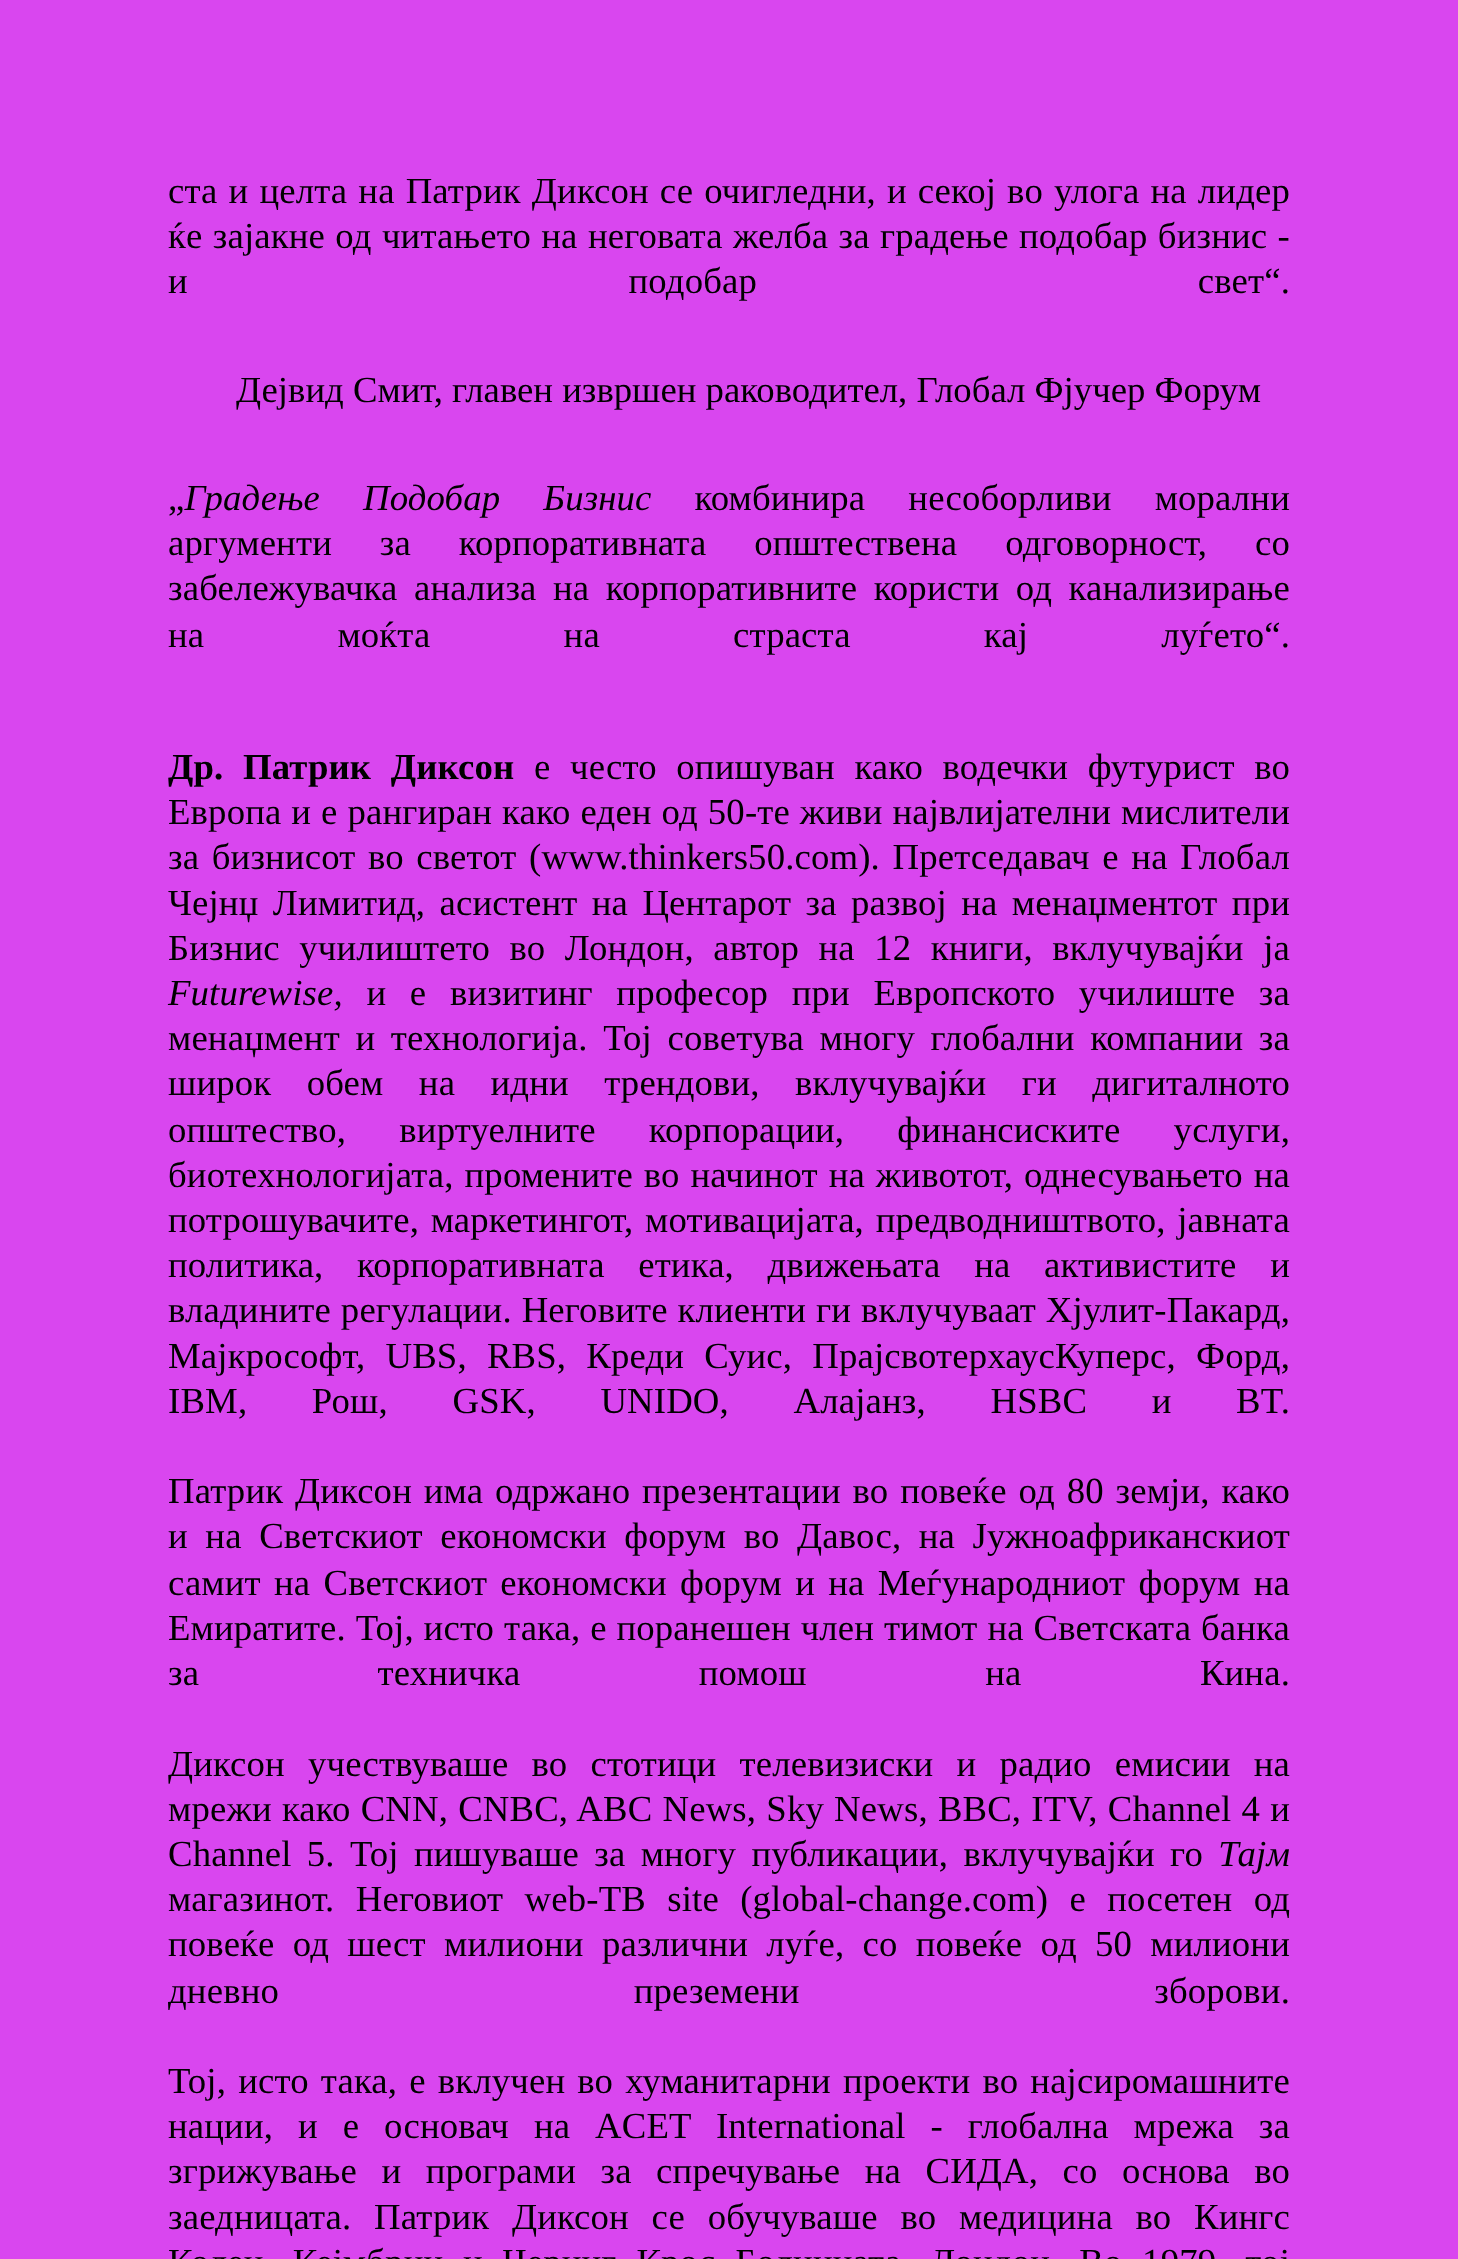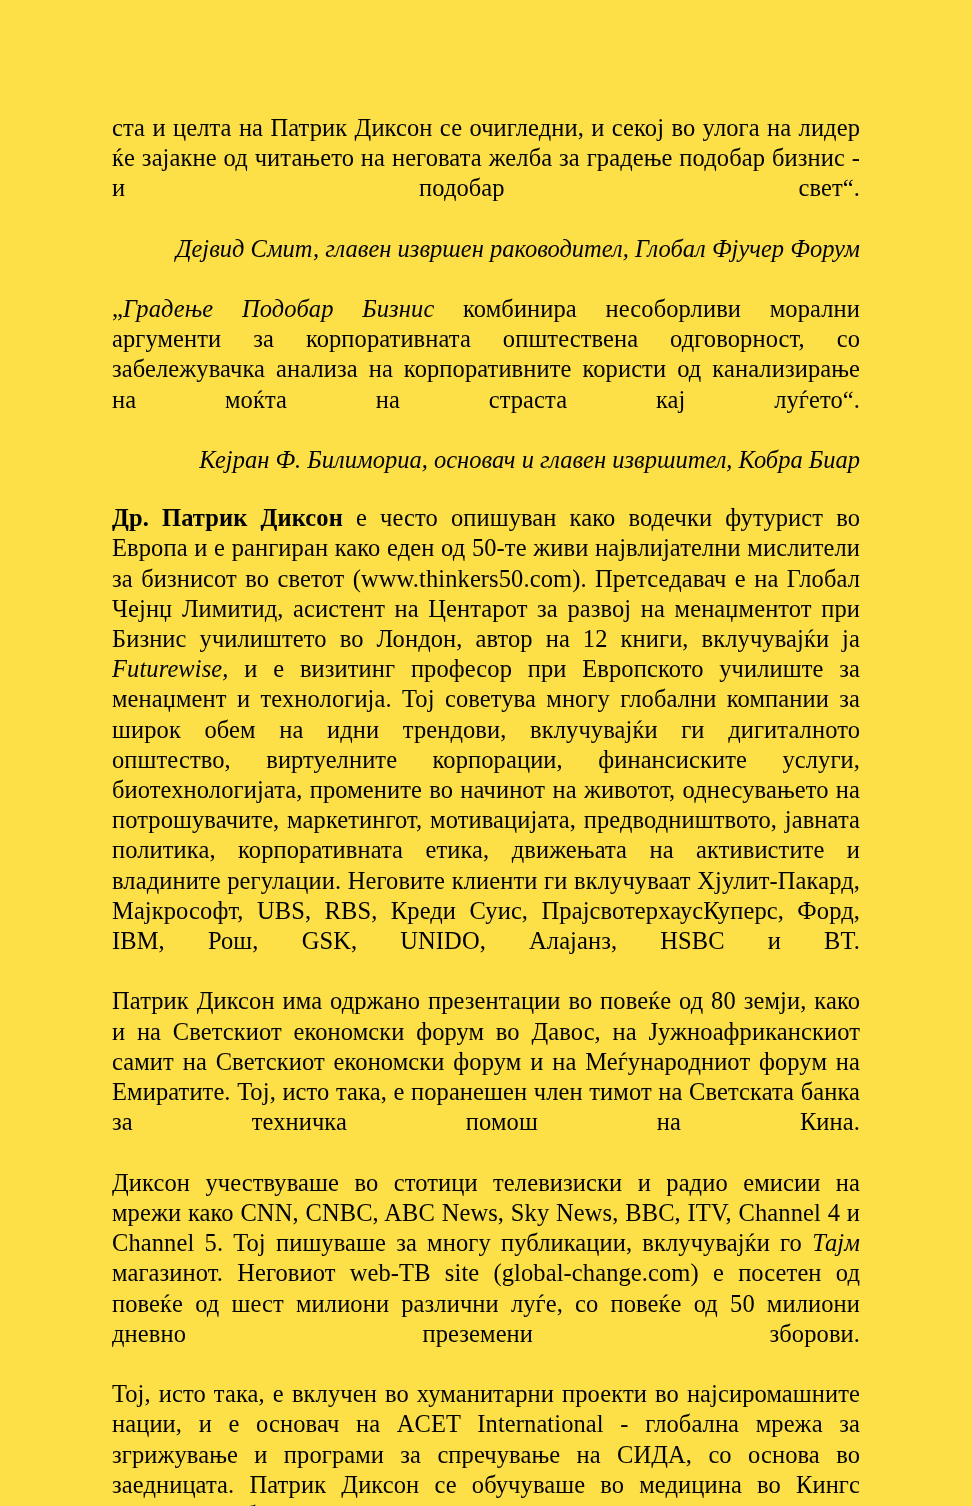--- a/index.html
+++ b/index.html
@@ -11,21 +11,21 @@
     width: 972px;
     height: 1506px;
     font-family: "Liberation Serif", "DejaVu Serif", serif;
     color: #000000;
     overflow: hidden;
   }
   .page {
     position: relative;
     width: 972px;
     height: 1506px;
-    background: #fde047;
+    background: #d946ef;
   }
   .text-column {
     position: absolute;
     left: 112px;
     top: 113px;
     width: 748px;
   }
   p.para {
     margin: 0;
     font-size: 24.5px;
@@ -36,25 +36,24 @@
     -webkit-hyphens: none;
     hyphens: none;
   }
   
   p.para::after {
     content: "";
     display: inline-block;
     width: 100%;
   }
   p.attrib {
-    margin: 0;
+    margin: 12px;
     font-size: 24.5px;
     line-height: 30.2px;
-    font-style: italic;
-    text-align: right;
+    text-align: center;
     white-space: nowrap;
   }
   p.attrib.indent-1 { padding-left: 26px; }
   p.attrib.indent-2 { padding-left: 50px; }
 
   .block-gap {
     height: 30px;
   }
   .block-gap-sm {
     height: 28px;
@@ -80,21 +79,20 @@
 
     <div>
       <p class="para">ста и целта на Патрик Диксон се очигледни, и секој во улога на лидер ќе зајакне од читањето на неговата желба за градење подобар бизнис - и подобар свет“.</p>
       <p class="attrib indent-1">Дејвид Смит, главен извршен раководител, Глобал Фјучер Форум</p>
     </div>
 
     <div class="block-gap"></div>
 
     <div>
       <p class="para"><span>„</span><i class="title">Градење Подобар Бизнис</i><span> комбинира несоборливи морални аргументи за корпоративната општествена одговорност, со забележувачка анализа на корпоративните користи од канализирање на моќта на страста кај луѓето“.</span></p>
-      <p class="attrib indent-2">Кејран Ф. Билимориа, основач и главен извршител, Кобра Биар</p>
     </div>
 
     <div class="block-gap-sm"></div>
 
     <div class="body-flow">
       <p class="para"><b class="lead">Др. Патрик Диксон</b><span> е често опишуван како водечки футурист во Европа и е рангиран како еден од 50-те живи највлијателни мислители за бизнисот во светот (www.thinkers50.com). Претседавач е на Глобал Чејнџ Лимитид, асистент на Центарот за развој на менаџментот при Бизнис училиштето во Лондон, автор на 12 книги, вклучувајќи ја </span><i class="title">Futurewise,</i><span> и е визитинг професор при Европското училиште за менаџмент и технологија. Тој советува многу глобални компании за широк обем на идни трендови, вклучувајќи ги дигиталното општество, виртуелните корпорации, финансиските услуги, биотехнологијата, промените во начинот на животот, однесувањето на потрошувачите, маркетингот, мотивацијата, предводништвото, јавната политика, корпоративната етика, движењата на активистите и владините регулации. Неговите клиенти ги вклучуваат Хјулит-Пакард, Мајкрософт, UBS, RBS, Креди Суис, ПрајсвотерхаусКуперс, Форд, IBM, Рош, GSK, UNIDO, Алајанз, HSBC и BT.</span></p>
 
       <p class="para">Патрик Диксон има одржано презентации во повеќе од 80 земји, како и на Светскиот економски форум во Давос, на Јужноафриканскиот самит на Светскиот економски форум и на Меѓународниот форум на Емиратите. Тој, исто така, е поранешен член тимот на Светската банка за техничка помош на Кина.</p>
 
       <p class="para"><span>Диксон учествуваше во стотици телевизиски и радио емисии на мрежи како CNN, CNBC, ABC News, Sky News, BBC, ITV, Channel 4 и Channel 5. Тој пишуваше за многу публикации, вклучувајќи го </span><i class="title">Тајм</i><span> магазинот. Неговиот web-ТВ site (global-change.com) е посетен од повеќе од шест милиони различни луѓе, со повеќе од 50 милиони дневно преземени зборови.</span></p>

